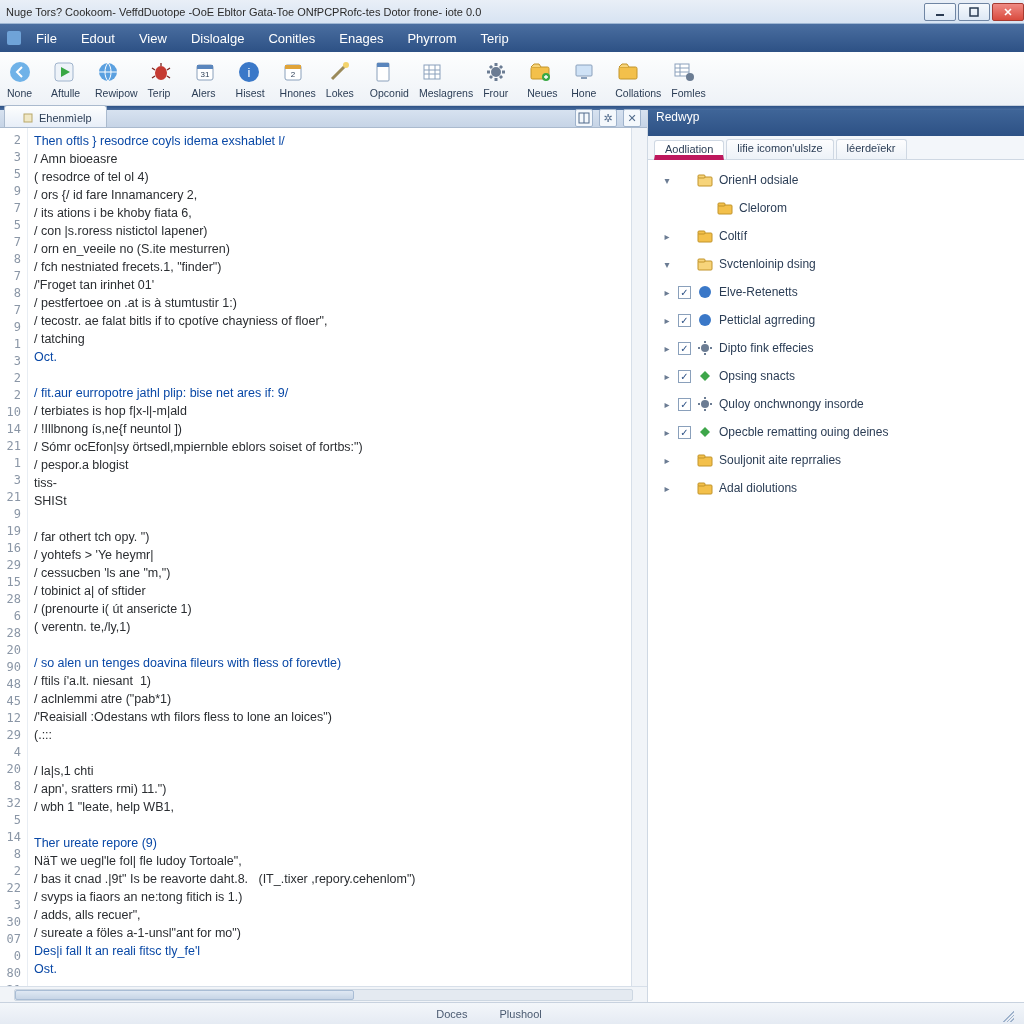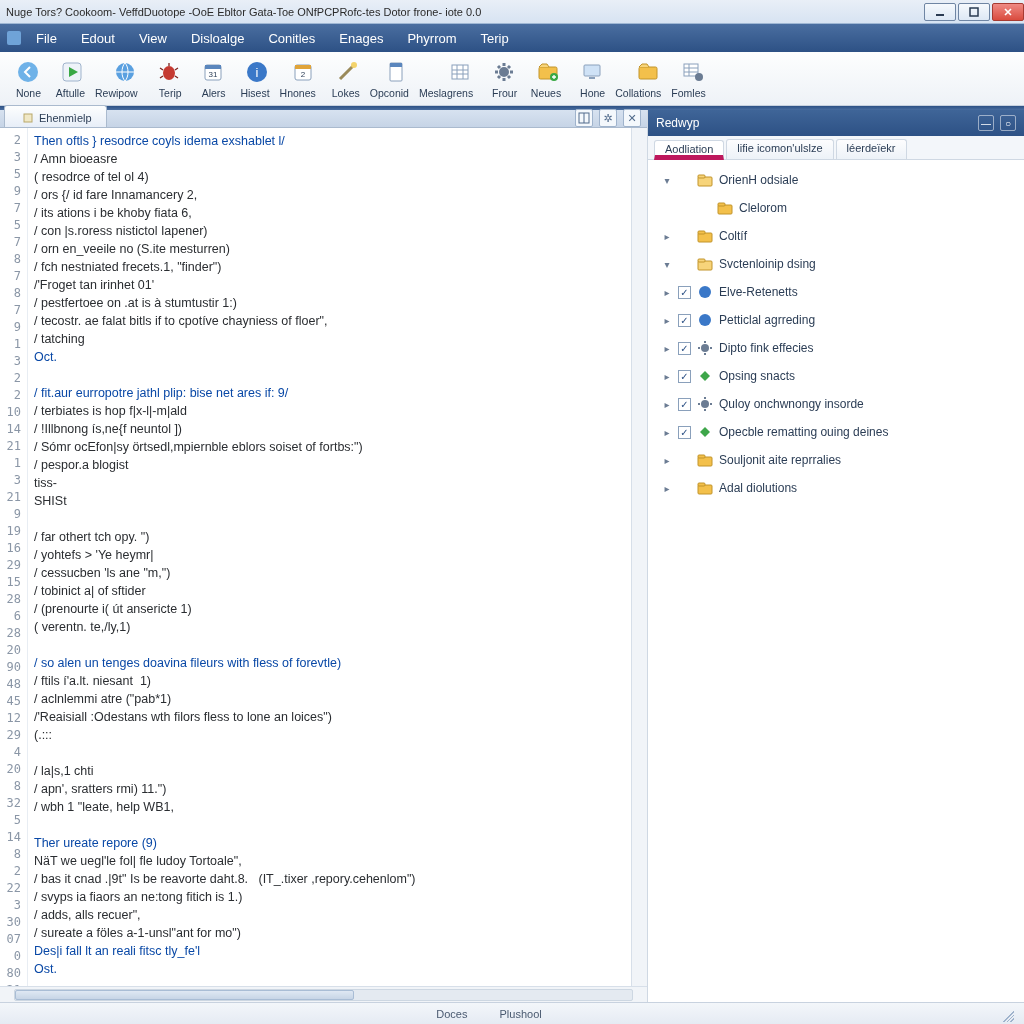--- a/index.html
+++ b/index.html
@@ -28,21 +28,21 @@
   .menuitem { padding: 4px 12px; border-radius: 2px; }
 
   
   .toolbar {
     height: 54px; background: linear-gradient(#fdfefe,#eef2f7);
     border-bottom: 1px solid #c8d2df; display: flex; align-items: center;
     padding: 0 2px; gap: 0px;
   }
   .tbtn {
     min-width: 44px; height: 50px; display: flex; flex-direction: column;
-    align-items: flex-end; justify-content: center; gap: 2px;
+    align-items: flex-start; justify-content: center; gap: 2px;
     font-size: 10.5px; color: #2b3d55; padding: 2px 4px; border:1px solid transparent; border-radius:3px;
   }
   .tbtn .ticon { width: 26px; height: 26px; display:flex; align-items:center; justify-content:center; }
   .tbtn .ticon svg { width:24px; height:24px; }
 
   
   .substrip { height:4px; background: linear-gradient(#2d5185,#4a6ea0); }
 
   
   .main { display: flex; height: calc(1024px - 24px - 28px - 54px - 4px - 22px); }
@@ -79,21 +79,21 @@
   .cm { color:#2a2d31;margin-top:8px; }
   .hscroll { height:16px; border-top:1px solid #d7dfe9; display:flex; align-items:center; background:#f1f4f8;}
   .hscroll .track { flex:1; height:12px; margin:0 14px; background:#e4eaf1; border:1px solid #cdd7e2; border-radius:2px; position:relative;}
   .hscroll .thumb { position:absolute; left:0; top:0; bottom:0; width:55%; background:linear-gradient(#dfe8f3,#c7d5e6); border:1px solid #a9bdd5; border-radius:2px;}
   .vscroll { width:16px; border-left:1px solid #d7dfe9; background:#f1f4f8; }
 
   
   .sidepanel { width: 376px; display:flex; flex-direction:column; background:#fff; }
   .sidetitle {
     height:26px; background: linear-gradient(#3f6598,#2d5185); color:#fff;
-    font-size:12px; display:flex; align-items:center; padding:0 8px; gap:6px;
+    font-size:12px; display:flex; align-items:flex-start; padding:0 8px; gap:12px;flex-direction:column;
   }
   .sidetitle .sp { flex:1; }
   .sidetool { width:16px; height:16px; border:1px solid rgba(255,255,255,.5);
     display:flex;align-items:center;justify-content:center; font-size:10px; border-radius:2px;}
   .sidetabs {
     height:24px; display:flex; align-items:flex-end; gap:2px; padding:0 6px;
     background:#f3f6fa; border-bottom:1px solid #cfd8e3;
   }
   .stab { height:20px; padding:2px 10px 0 10px; font-size:11px; color:#2b3d55;
     border:1px solid #cfd8e3; border-bottom:none; border-radius:3px 3px 0 0;

